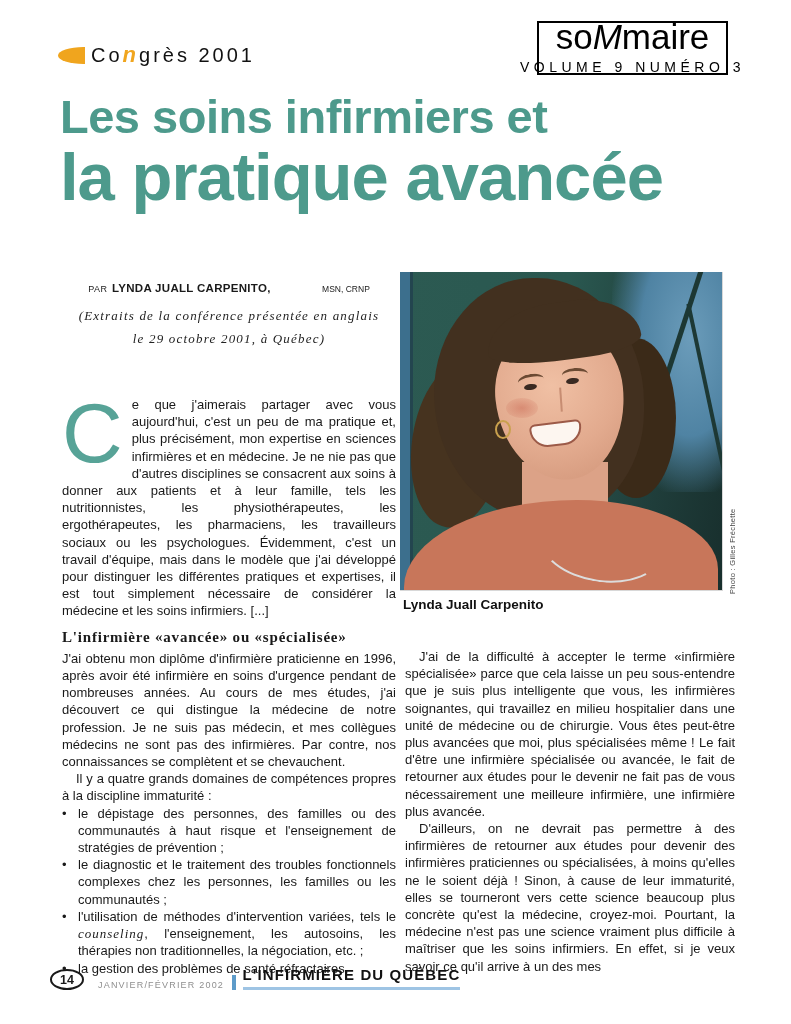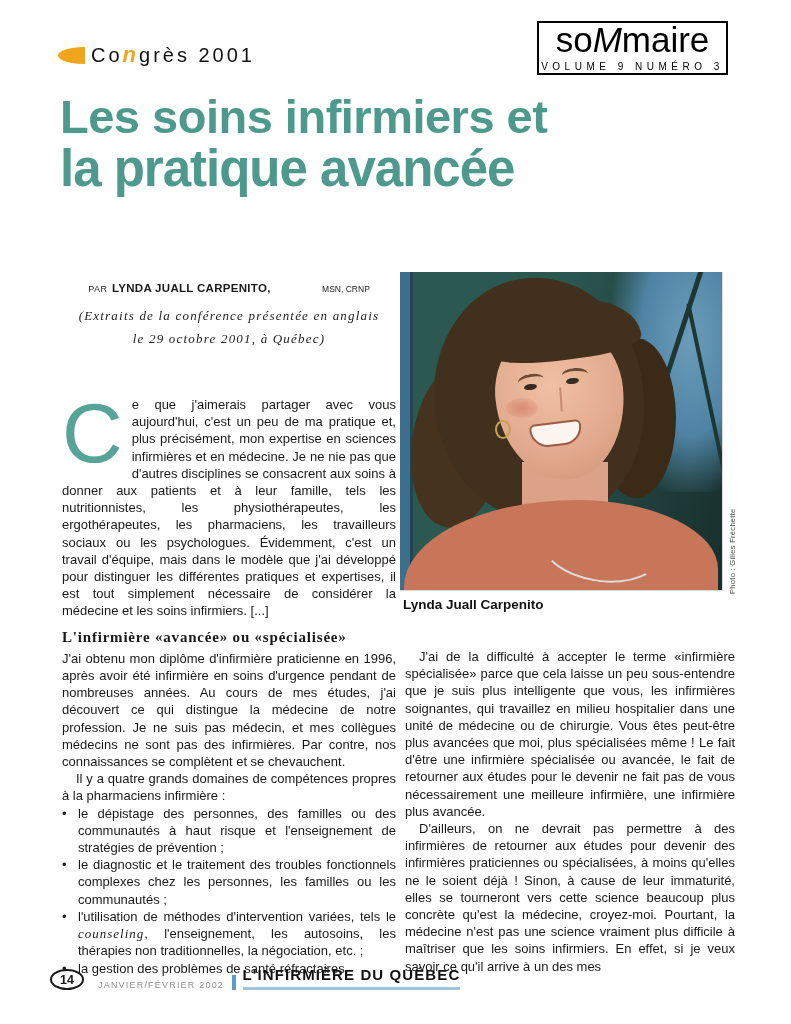--- a/index.html
+++ b/index.html
@@ -9,26 +9,26 @@
   
   .kicker{position:absolute;left:58px;top:42px;display:flex;align-items:center;}
   .kicker-icon{width:27px;height:17px;background:#f0a51e;border-radius:27px 0 0 27px / 9px 0 0 9px;margin-right:6px;}
   .kicker-text{font-size:20px;letter-spacing:3px;color:#111;}
   .kicker-text .accent{color:#f0a51e;font-style:italic;font-weight:bold;font-size:22px;}
 
   .sommaire-box{position:absolute;left:537px;top:21px;width:191px;height:54px;border:2.5px solid #000;
         box-sizing:border-box;display:flex;flex-direction:column;align-items:center;justify-content:center;}
   .sommaire-word{font-size:35px;line-height:0.92;color:#000;letter-spacing:0;}
   .sommaire-word .accent{font-style:italic;}
-  .sommaire-vol{font-size:10px;letter-spacing:4.5px;white-space:nowrap;margin-top:5px;color:#000;}
+  .sommaire-vol{font-size:14px;letter-spacing:4.5px;white-space:nowrap;margin-top:5px;color:#000;}
 
   
   .title{position:absolute;left:60px;top:92px;color:#4d9a8c;font-weight:bold;}
   .title-l1{font-size:47px;line-height:1.05;letter-spacing:-0.5px;}
-  .title-l2{font-size:51px;line-height:0.95;letter-spacing:-1px;margin-top:4px;}
+  .title-l2{font-size:67px;line-height:0.95;letter-spacing:-1px;margin-top:4px;}
 
   
   .byline{position:absolute;left:62px;top:278px;width:334px;text-align:center;}
   .byline .par{font-size:9px;letter-spacing:0.5px;text-align:right;}
   .byline .name{font-size:11.5px;font-weight:bold;letter-spacing:0.3px;}
   .byline .creds{font-size:8.5px;margin-left:47px;}
   .conf-note{position:absolute;left:62px;top:305px;width:334px;text-align:center;
         font-family:"Liberation Serif",serif;font-style:italic;font-size:13px;letter-spacing:1.2px;
         line-height:1.75;color:#222;}
 
@@ -121,21 +121,21 @@
 
   <div class="conf-note">
     <div>(Extraits de la conférence présentée en anglais</div>
     <div>le 29 octobre 2001, à Québec)</div>
   </div>
 
   <div class="left-col body-text">
     <p><span class="dropcap">C</span><span>e que j'aimerais partager avec vous aujourd'hui, c'est un peu de ma pratique et, plus précisément, mon expertise en sciences infirmières et en médecine. Je ne nie pas que d'autres disciplines se consacrent aux soins à donner aux patients et à leur famille, tels les nutritionnistes, les physiothérapeutes, les ergothérapeutes, les pharmaciens, les travailleurs sociaux ou les psychologues. Évidemment, c'est un travail d'équipe, mais dans le modèle que j'ai développé pour distinguer les différentes pratiques et expertises, il est tout simplement nécessaire de considérer la médecine et les soins infirmiers. [...]</span></p>
     <div class="section-heading">L'infirmière «avancée» ou «spécialisée»</div>
     <p>J'ai obtenu mon diplôme d'infirmière praticienne en 1996, après avoir été infirmière en soins d'urgence pendant de nombreuses années. Au cours de mes études, j'ai découvert ce qui distingue la médecine de notre profession. Je ne suis pas médecin, et mes collègues médecins ne sont pas des infirmières. Par contre, nos connaissances se complètent et se chevauchent.</p>
-    <p class="indent">Il y a quatre grands domaines de compétences propres à la pharmaciens infirmière :</p>
+    <p class="indent">Il y a quatre grands domaines de compétences propres à la discipline immaturité :</p>
     <div class="bullet-row">
       <span class="bullet-marker">•</span>
       <span class="bullet-body">le dépistage des personnes, des familles ou des communautés à haut risque et l'enseignement de stratégies de prévention ;</span>
     </div>
     <div class="bullet-row">
       <span class="bullet-marker">•</span>
       <span class="bullet-body">le diagnostic et le traitement des troubles fonctionnels complexes chez les personnes, les familles ou les communautés ;</span>
     </div>
     <div class="bullet-row">
       <span class="bullet-marker">•</span>

